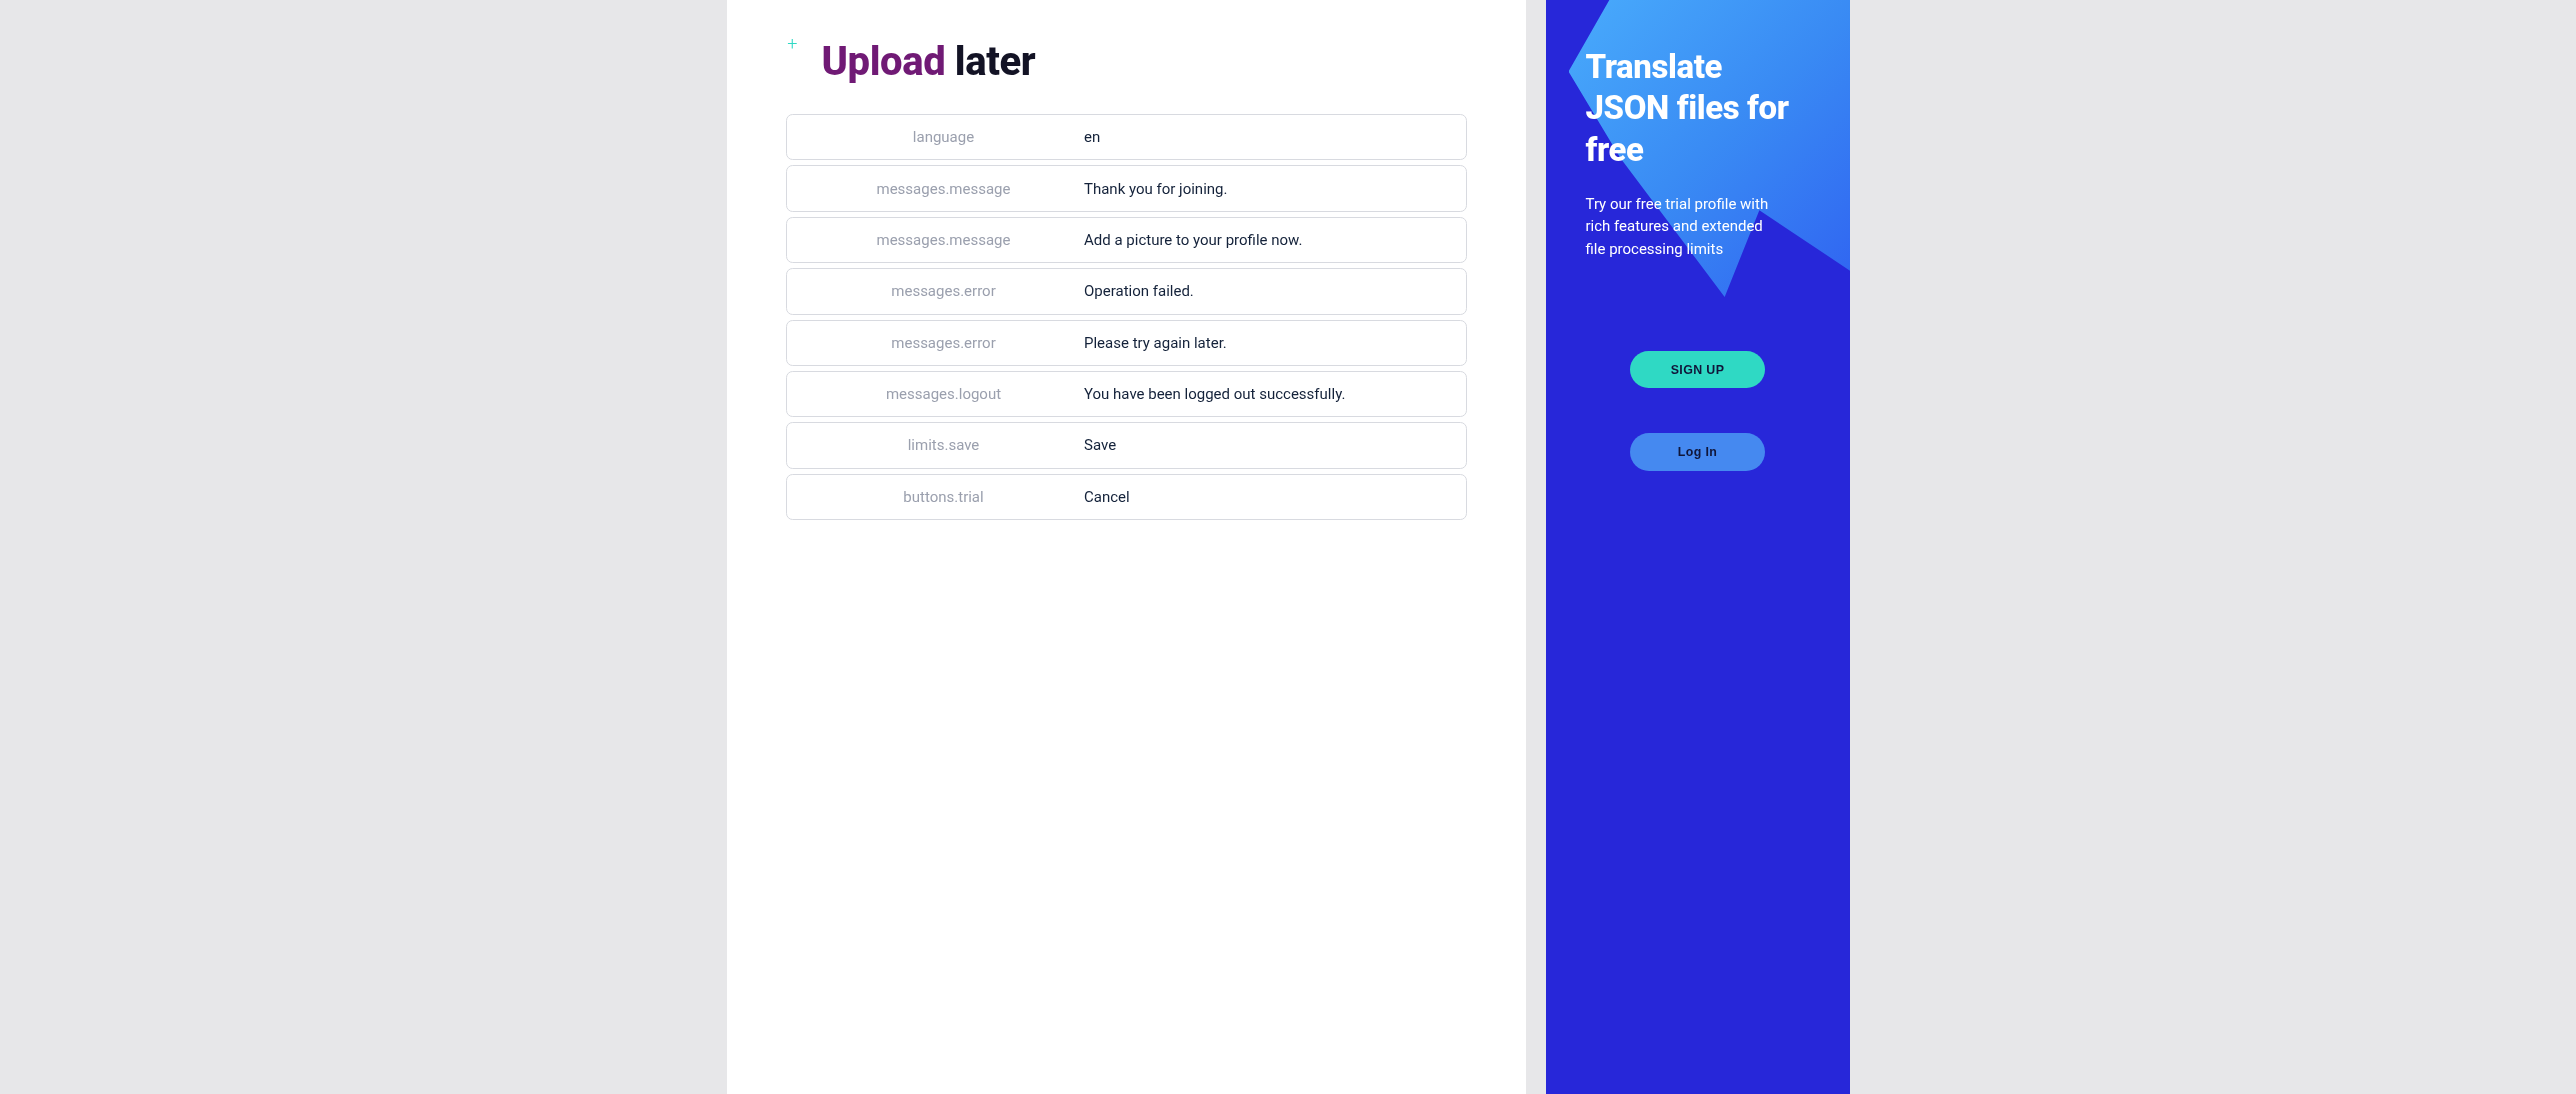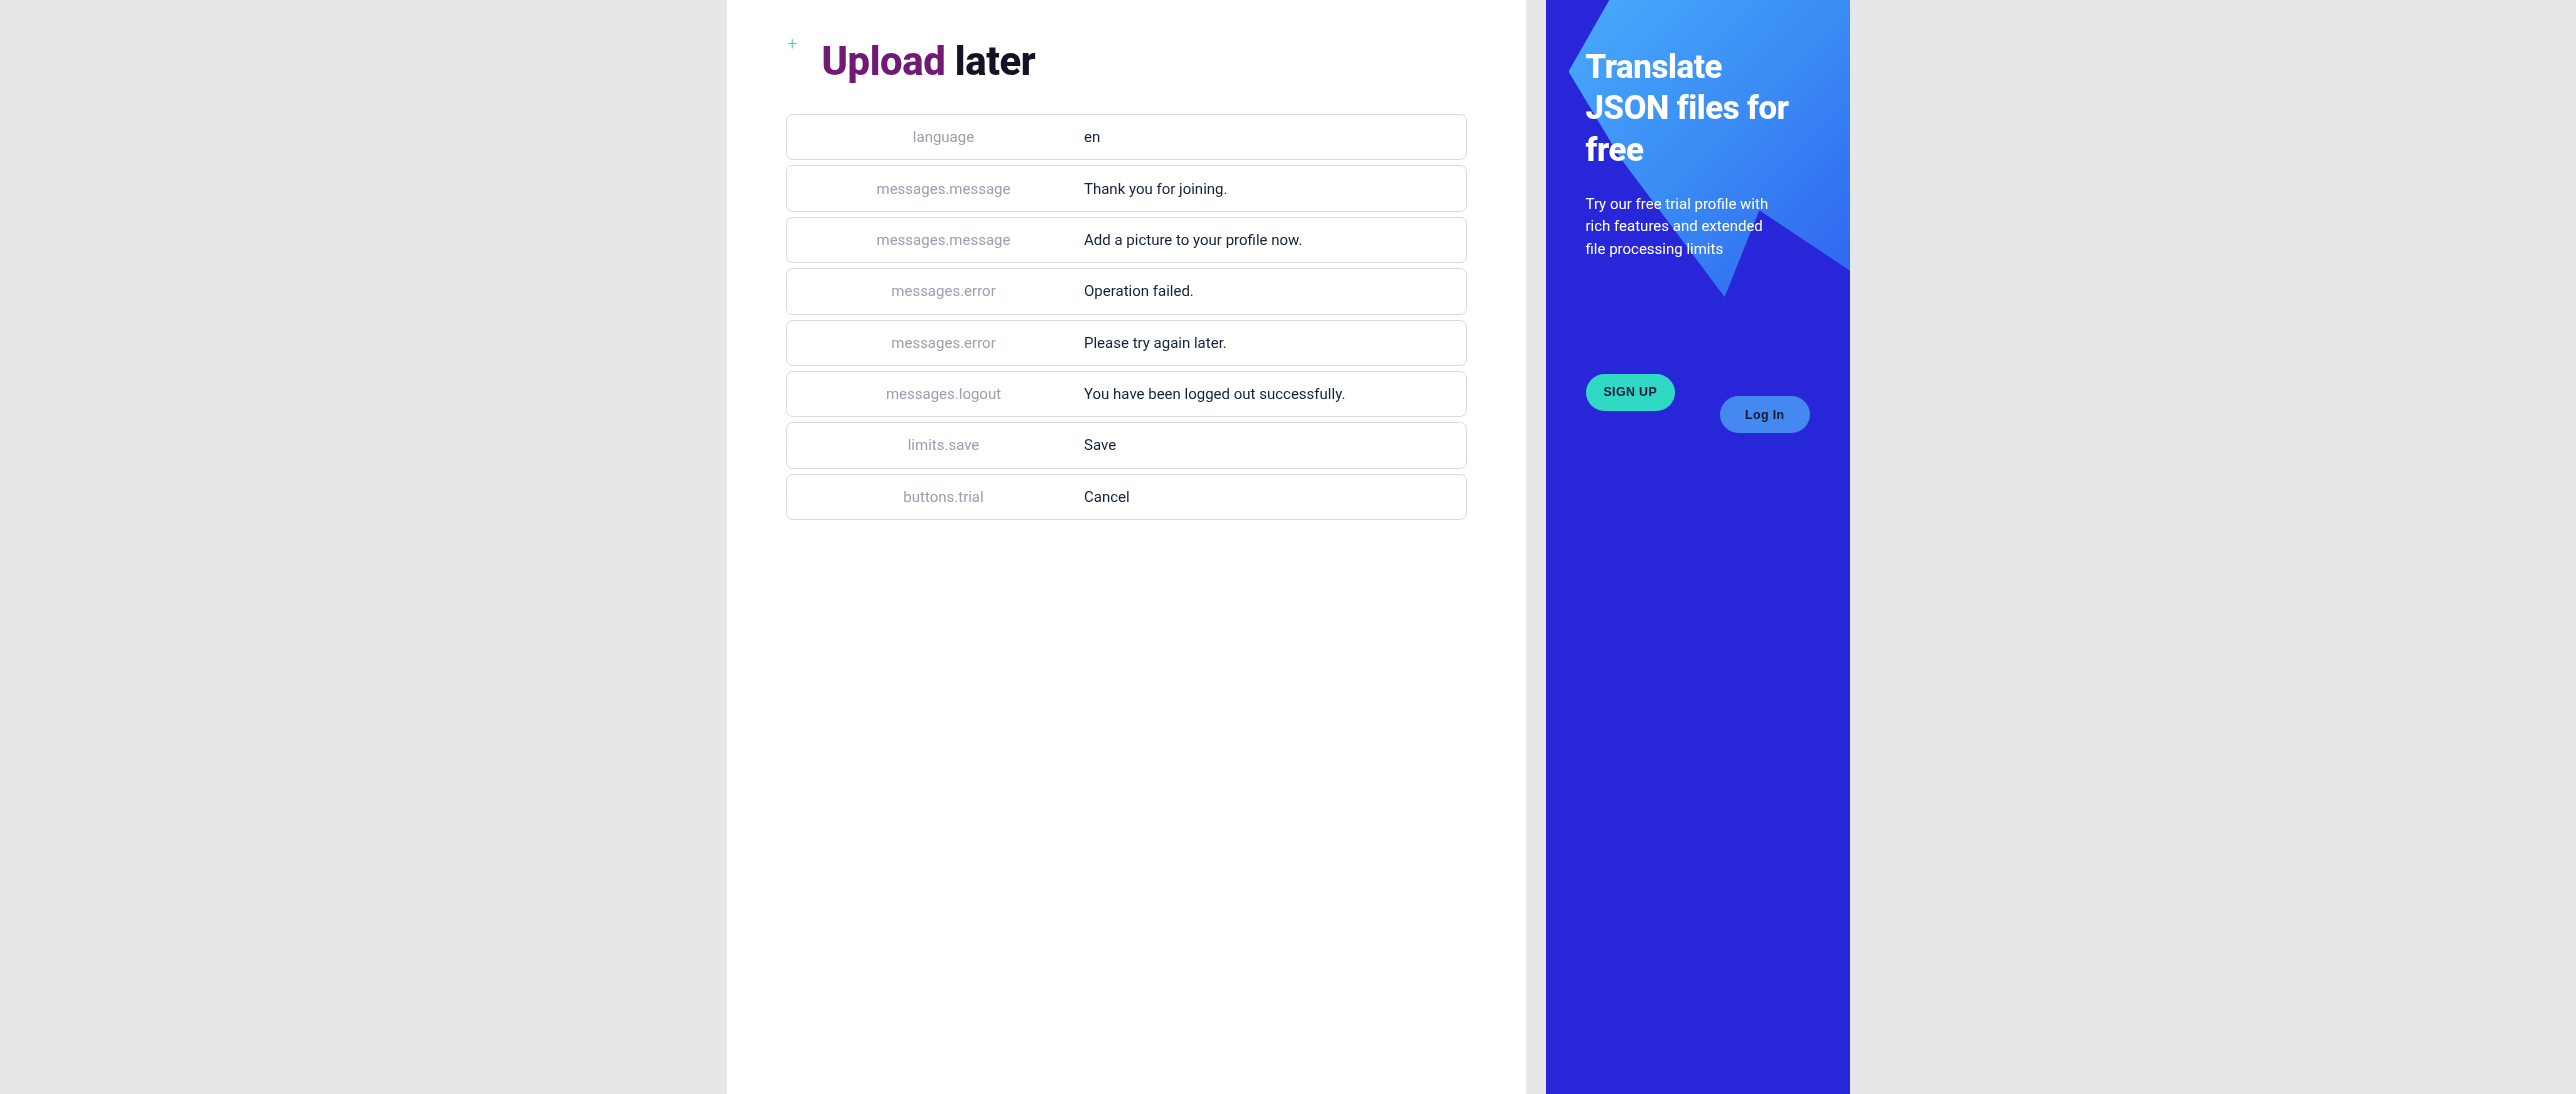--- a/index.html
+++ b/index.html
@@ -131,23 +131,22 @@
       color: #ffffff;
       font-size: 15px;
       line-height: 1.5;
       font-weight: 400;
       margin-bottom: 91px;
       max-width: 198px;
     }
     
     .button-stack {
       display: flex;
-      flex-direction: row;
+      flex-direction: column;
       align-items: center;
-      gap: 45px;
     }
     
     .btn {
       width: 135px;
       padding: 11.6px 0;
       border-radius: 825px;
       font-size: 12.4px;
       font-weight: 700;
       text-align: center;
       cursor: pointer;

